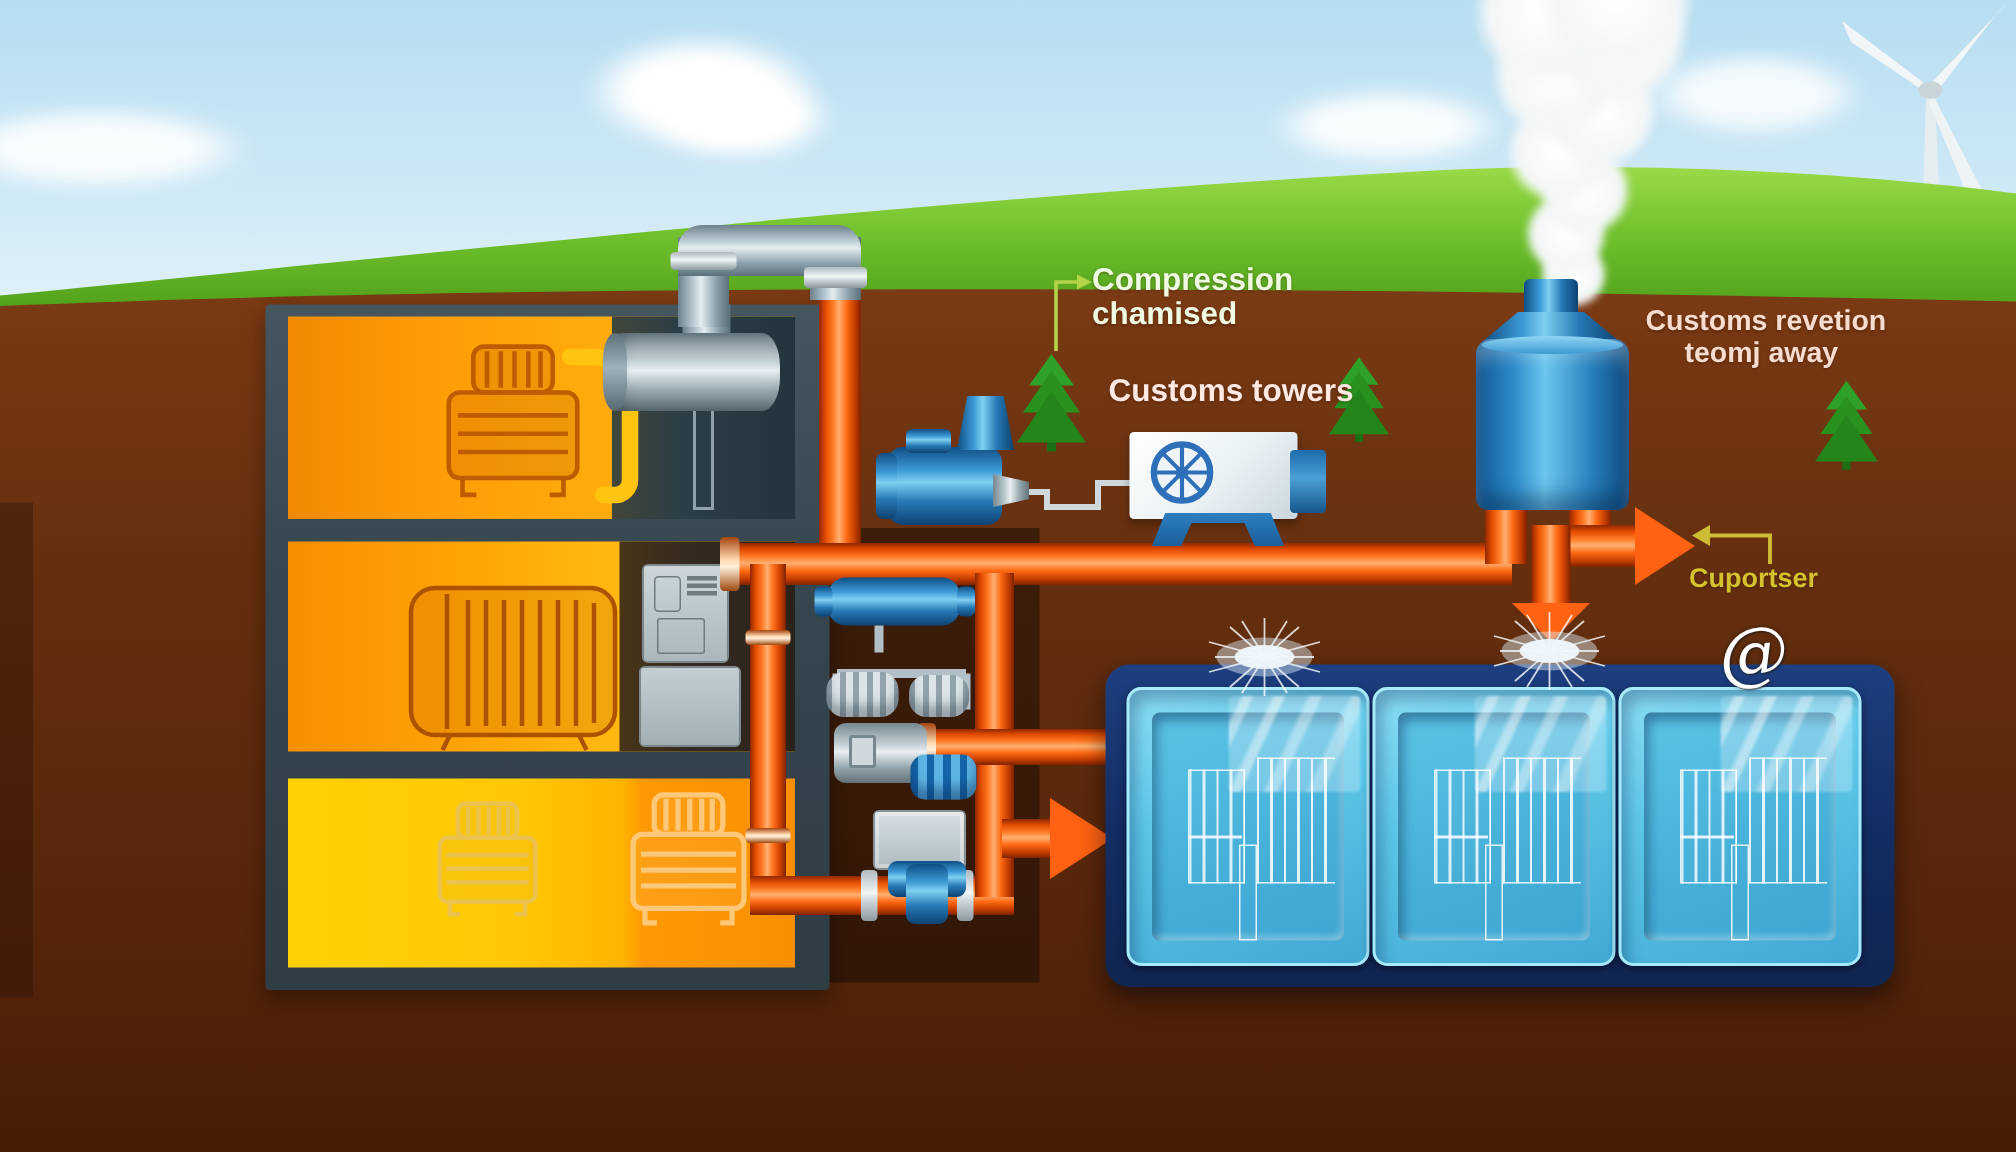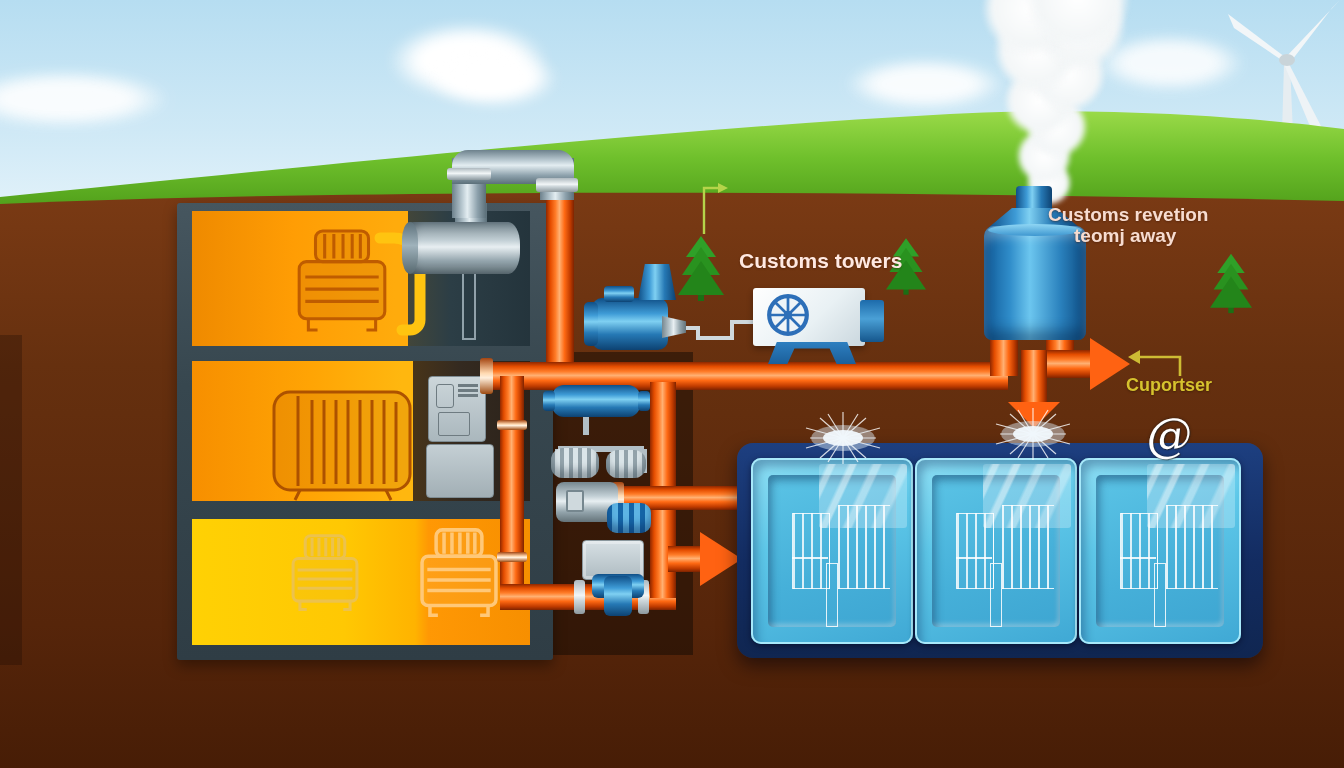--- a/index.html
+++ b/index.html
@@ -307,22 +307,26 @@
     <rect x="20" y="55" width="6" height="11" fill="#1c6e14"></rect>
     <polygon points="23,1 38,22 8,22" fill="#2fa028"></polygon>
     <polygon points="23,12 42,40 4,40" fill="#29921f"></polygon>
     <polygon points="23,26 46,60 0,60" fill="#23851a"></polygon>
   </svg>
 
   <svg class="abs" style="left:698px;top:180px;width:32px;height:56px;" viewBox="0 0 32 56">
     <path d="M6 54 V8 H20" fill="none" stroke="#b5d44a" stroke-width="2.4"></path>
     <polygon points="20,3 30,8 20,13" fill="#b5d44a"></polygon>
   </svg>
+  <div class="abs lbl" style="left:728px;top:176px;font-size:21px;color:#eefae2;">
+    <div>Compression</div>
+    <div>chamised</div>
+  </div>
   <div class="abs lbl" style="left:739px;top:250px;font-size:21px;color:#ffe9e2;">Customs towers</div>
-  <div class="abs lbl" style="left:1048px;top:205px;font-size:19px;color:#f7dcd0;">
+  <div class="abs lbl" style="left:1097px;top:205px;font-size:19px;color:#f7dcd0;">
     <div>Customs revetion</div>
     <div style="margin-left:26px;">teomj away</div>
   </div>
   <svg class="abs" style="left:1128px;top:348px;width:58px;height:30px;" viewBox="0 0 58 30">
     <path d="M12 9 H52 V28" fill="none" stroke="#cdbc34" stroke-width="2.6"></path>
     <polygon points="12,2 0,9 12,16" fill="#cdbc34"></polygon>
   </svg>
   <div class="abs lbl" style="left:1126px;top:376px;font-size:18px;color:#d6c22e;text-shadow:0 1px 2px rgba(40,20,0,.5);">Cuportser</div>
   <div class="abs" style="left:1146px;top:408px;font-size:46px;font-style:italic;color:#ffffff;
        font-family:'DejaVu Serif',serif;transform:rotate(-4deg);

